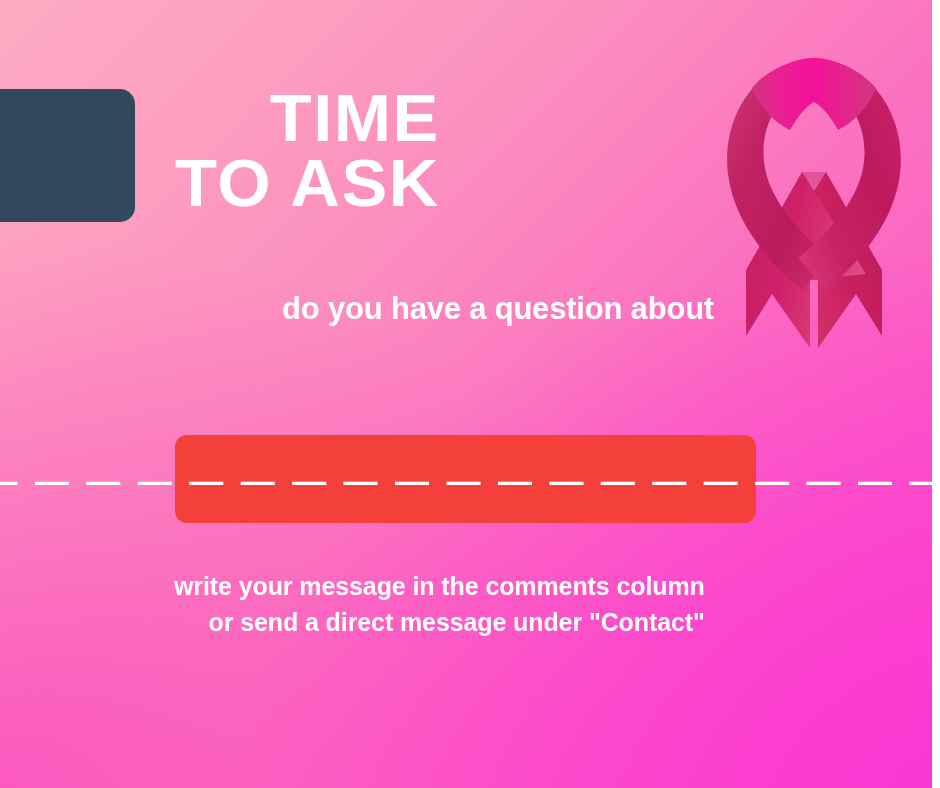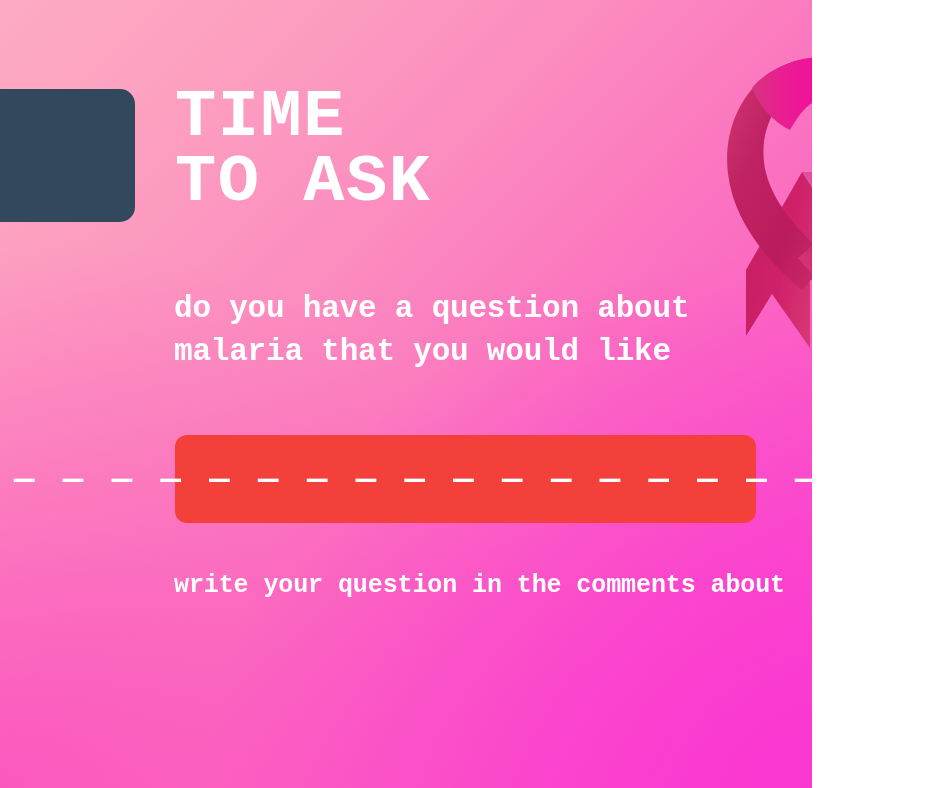--- a/index.html
+++ b/index.html
@@ -2,28 +2,29 @@
 <html><head>
 <meta charset="utf-8">
 <style>
   html, body {
     margin: 0;
     padding: 0;
     background: #ffffff;
   }
   #poster {
     position: relative;
-    width: 812px;
+    width: 932px;
     height: 788px;
     overflow: hidden;
-    font-family: Liberation Mono, monospace;
+    font-family: Liberation Sans, sans-serif;
     background:
       radial-gradient(120% 110% at 100% 100%, rgba(251,54,210,0.95) 0%, rgba(251,54,210,0.55) 28%, rgba(251,54,210,0.0) 62%),
       radial-gradient(110% 100% at 0% 100%, rgba(251,84,190,0.90) 0%, rgba(251,84,190,0.40) 35%, rgba(251,84,190,0.0) 70%),
       linear-gradient(135deg, #fdabc3 0%, #fd9fc0 18%, #fb8cbf 38%, #fb72c0 58%, #fb5cc6 78%, #fb44cd 100%);
+    text-align: right;
   }
 
   
   #slate-tab {
     position: absolute;
     left: -40px;
     top: 89px;
     width: 175px;
     height: 133px;
     background: #32495d;
@@ -117,29 +118,29 @@
 
   <div id="slate-tab"></div>
 
   <div id="headline">
     <span class="hl-line">TIME</span>
     <span class="hl-line">TO ASK</span>
   </div>
 
   <div id="question">
     <span class="q-line">do you have a question about</span>
-    <span class="q-line">malaria that you would like</span>
   </div>
 
   <div id="answer-field">
     <span id="answer-dashes">— — — — — — — — — — — — — — — — — — — — —</span>
   </div>
 
   <div id="instructions">
-    <span class="i-line">write your question in the comments about</span>
+    <span class="i-line">write your message in the comments column</span>
+    <span class="i-line">or send a direct message under "Contact"</span>
   </div>
 
   <div id="ribbon">
     <svg viewBox="0 0 232 340" width="232" height="340" xmlns="http://www.w3.org/2000/svg">
       <defs>
         <linearGradient id="gLeftTail" x1="0" y1="0" x2="1" y2="0.35">
           <stop offset="0%" stop-color="#c21d61"></stop>
           <stop offset="45%" stop-color="#cf2169"></stop>
           <stop offset="100%" stop-color="#e0487f"></stop>
         </linearGradient>

